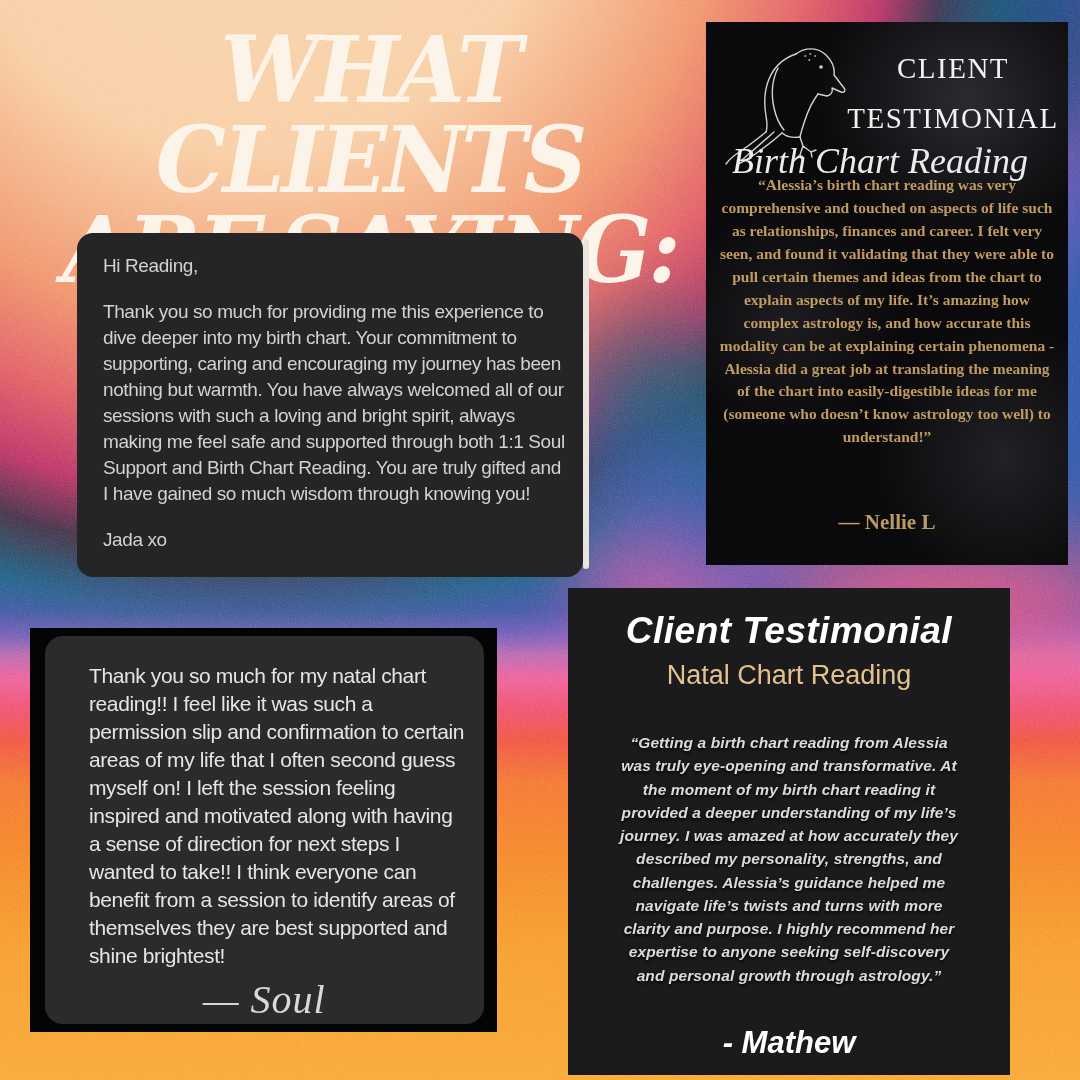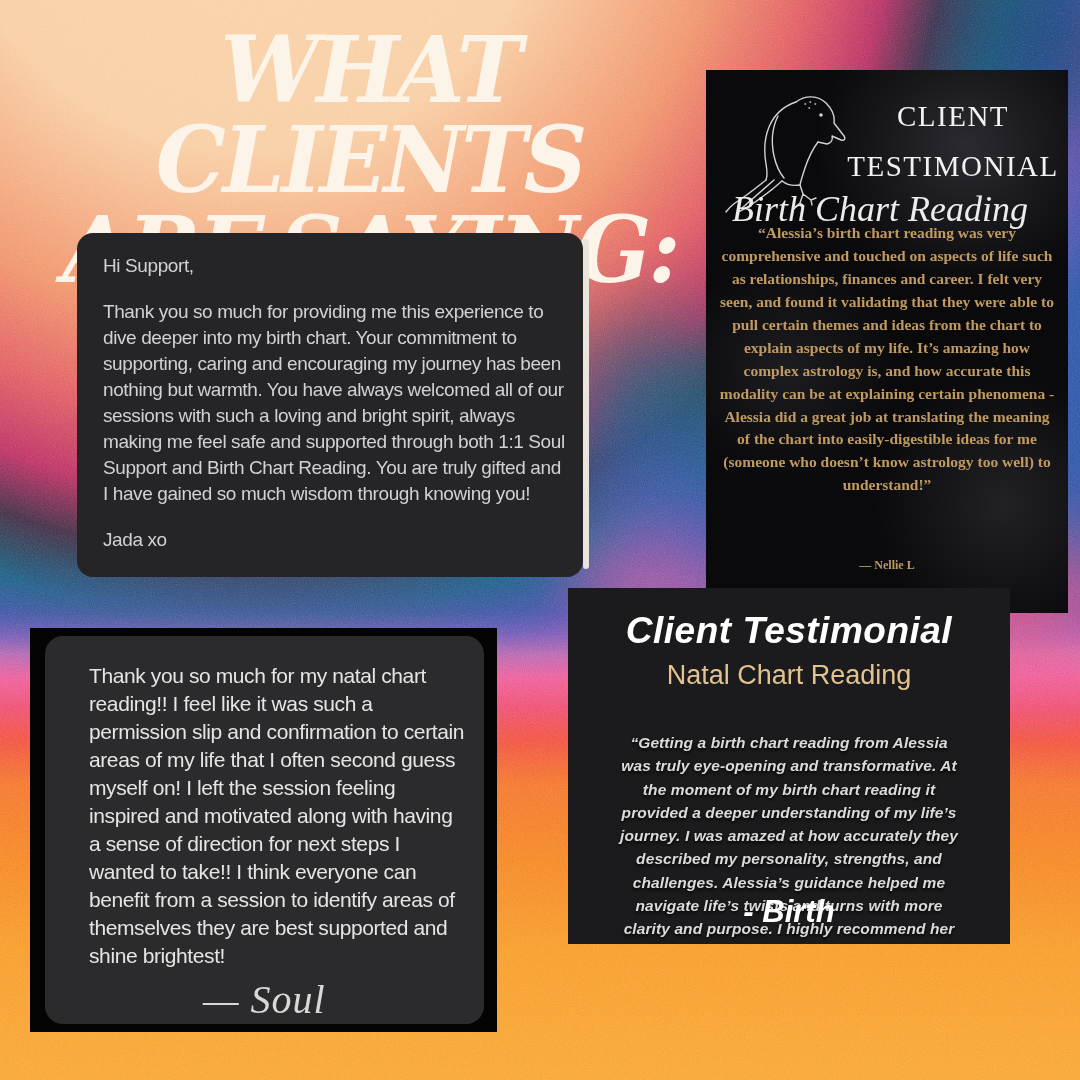--- a/index.html
+++ b/index.html
@@ -41,41 +41,40 @@
   }
   
   .card{position:absolute;}
   .card-nellie{
     left:706px;top:22px;width:362px;height:543px;
     background:
       radial-gradient(ellipse 60% 38% at 72% 14%, rgba(74,74,84,.5), transparent 70%),
       radial-gradient(ellipse 48% 32% at 22% 55%, rgba(60,60,68,.38), transparent 65%),
       radial-gradient(ellipse 55% 38% at 82% 80%, rgba(66,66,74,.42), transparent 65%),
       #0a0a0c;
-    margin-top: 48px;
   }
   .raven{position:absolute;left:2px;top:12px;width:150px;height:132px;}
   .nellie-heading{
     position:absolute;left:136px;top:32px;right:4px;text-align:center;
     font-family:"Liberation Serif",serif;color:#f2f2f2;font-size:29px;
     letter-spacing:1.5px;line-height:1;white-space:nowrap;
   }
   .nellie-heading .l2{margin-top:21px;}
   .nellie-sub{
     position:absolute;top:118px;left:0;right:14px;text-align:center;
     font-family:"Liberation Serif",serif;font-style:italic;font-size:36px;color:#ececec;
   }
   .nellie-quote{
     position:absolute;top:152px;left:12px;right:12px;text-align:center;
     font-family:"Liberation Serif",serif;font-weight:700;font-size:15.5px;
     line-height:1.48;color:#c09a60;
   }
   .nellie-attr{
     position:absolute;top:488px;left:0;right:0;text-align:center;
-    font-family:"Liberation Serif",serif;font-weight:700;font-size:12px;color:#bd9a63;
+    font-family:"Liberation Serif",serif;font-weight:700;font-size:21px;color:#bd9a63;
   }
   
   .card-jada{left:77px;top:233px;width:512px;height:344px;}
   .jada-strip{position:absolute;right:0;top:6px;bottom:8px;width:6px;background:#eae4dc;border-radius:3px;}
   .jada-bubble{
     position:absolute;left:0;top:0;right:6px;bottom:0;background:#252527;
     border-radius:16px;box-sizing:border-box;padding:20px 16px 0 26px;
     color:#d2d2d4;font-size:19px;letter-spacing:-.4px;line-height:26px;overflow:hidden;
   }
   .jada-bubble p{margin:0 0 20px 0;}
@@ -86,21 +85,21 @@
     border-radius:18px;box-sizing:border-box;padding:26px 18px 0 44px;
     color:#e5e5e5;font-size:21px;letter-spacing:-.4px;line-height:28px;overflow:hidden;
   }
   .leah-sig{
     position:absolute;left:158px;bottom:10px;
     font-family:"Liberation Serif",serif;font-style:italic;font-size:40px;
     color:#d8d8d8;letter-spacing:1px;
   }
   
   .card-mathew{
-    left:568px;top:588px;width:442px;height:356px;background:#1b1b1d;
+    left:568px;top:588px;width:442px;height:487px;background:#1b1b1d;
     text-align:center;color:#fff;overflow:hidden;
   }
   .mathew-heading{margin-top:22px;font-style:italic;font-weight:700;font-size:37px;letter-spacing:.5px;}
   .mathew-sub{margin-top:8px;font-family:Liberation Sans, sans-serif;font-size:27px;color:#e4c28e;}
   .mathew-quote{
     margin:40px 48px 0;font-style:italic;font-weight:700;font-size:15.5px;
     line-height:1.5;color:#dbdbdb;text-shadow:0 2px 3px rgba(0,0,0,.85);letter-spacing:.1px;
   }
   .mathew-attr{position:absolute;bottom:14px;left:0;right:0;font-style:italic;font-weight:700;font-size:31px;}
 </style>
@@ -151,33 +150,33 @@
       <div class="l2">TESTIMONIAL</div>
     </div>
     <div class="nellie-sub">Birth Chart Reading</div>
     <div class="nellie-quote">“Alessia’s birth chart reading was very comprehensive and touched on aspects of life such as relationships, finances and career. I felt very seen, and found it validating that they were able to pull certain themes and ideas from the chart to explain aspects of my life. It’s amazing how complex astrology is, and how accurate this modality can be at explaining certain phenomena - Alessia did a great job at translating the meaning of the chart into easily-digestible ideas for me (someone who doesn’t know astrology too well) to understand!”</div>
     <div class="nellie-attr">— Nellie L</div>
   </div>
 
   <div class="card card-jada">
     <div class="jada-strip"></div>
     <div class="jada-bubble">
-      <p>Hi Support,</p>
+      <p>Hi Reading,</p>
       <p>Thank you so much for providing me this experience to dive deeper into my birth chart. Your commitment to supporting, caring and encouraging my journey has been nothing but warmth. You have always welcomed all of our sessions with such a loving and bright spirit, always making me feel safe and supported through both 1:1 Soul Support and Birth Chart Reading. You are truly gifted and I have gained so much wisdom through knowing you!</p>
       <p>Jada xo</p>
     </div>
   </div>
 
   <div class="card card-leah">
     <div class="leah-bubble">
       <span>Thank you so much for my natal chart reading!! I feel like it was such a permission slip and confirmation to certain areas of my life that I often second guess myself on! I left the session feeling inspired and motivated along with having a sense of direction for next steps I wanted to take!! I think everyone can benefit from a session to identify areas of themselves they are best supported and shine brightest!</span>
       <span class="leah-sig">— Soul</span>
     </div>
   </div>
 
   <div class="card card-mathew">
     <div class="mathew-heading">Client Testimonial</div>
     <div class="mathew-sub">Natal Chart Reading</div>
     <div class="mathew-quote">“Getting a birth chart reading from Alessia was truly eye-opening and transformative. At the moment of my birth chart reading it provided a deeper understanding of my life’s journey. I was amazed at how accurately they described my personality, strengths, and challenges. Alessia’s guidance helped me navigate life’s twists and turns with more clarity and purpose. I highly recommend her expertise to anyone seeking self-discovery and personal growth through astrology.”</div>
-    <div class="mathew-attr">- Birth</div>
+    <div class="mathew-attr">- Mathew</div>
   </div>
 
 </div>
 
 </body></html>

